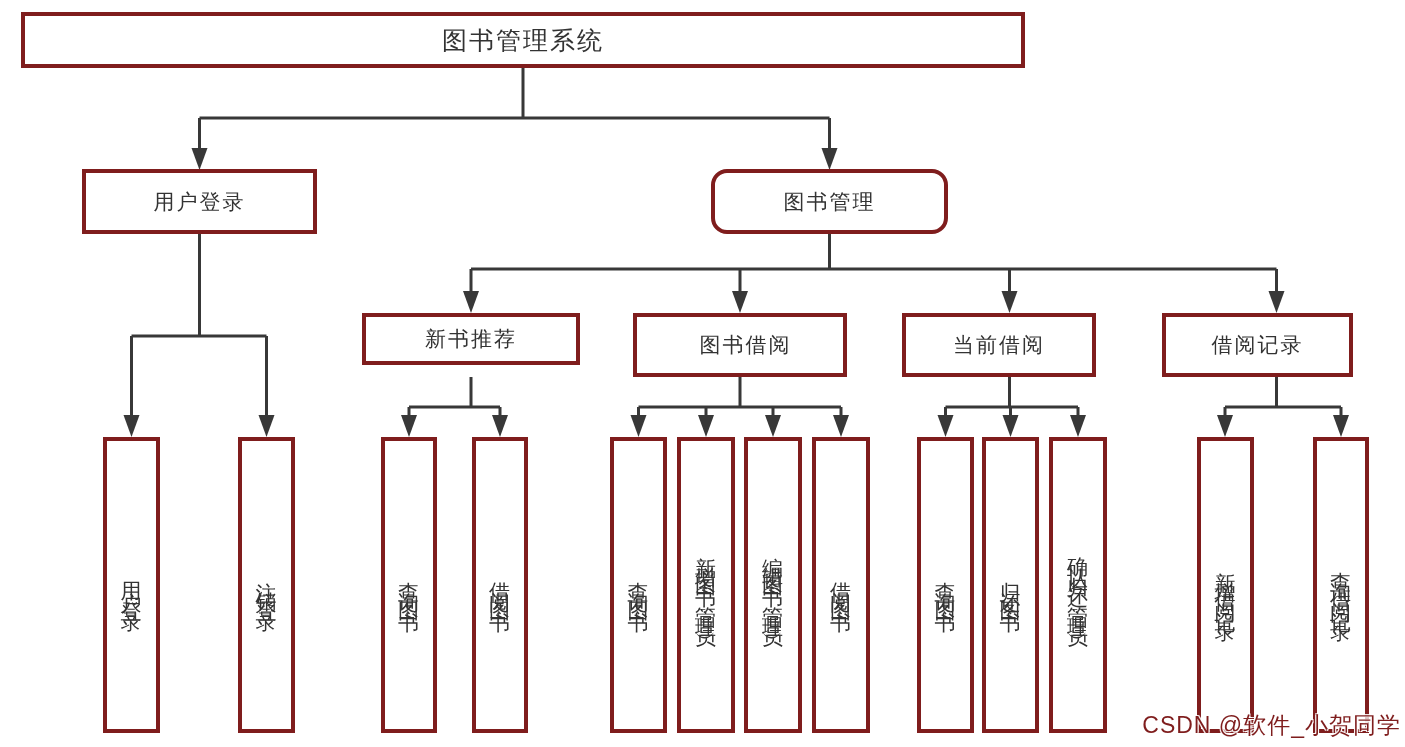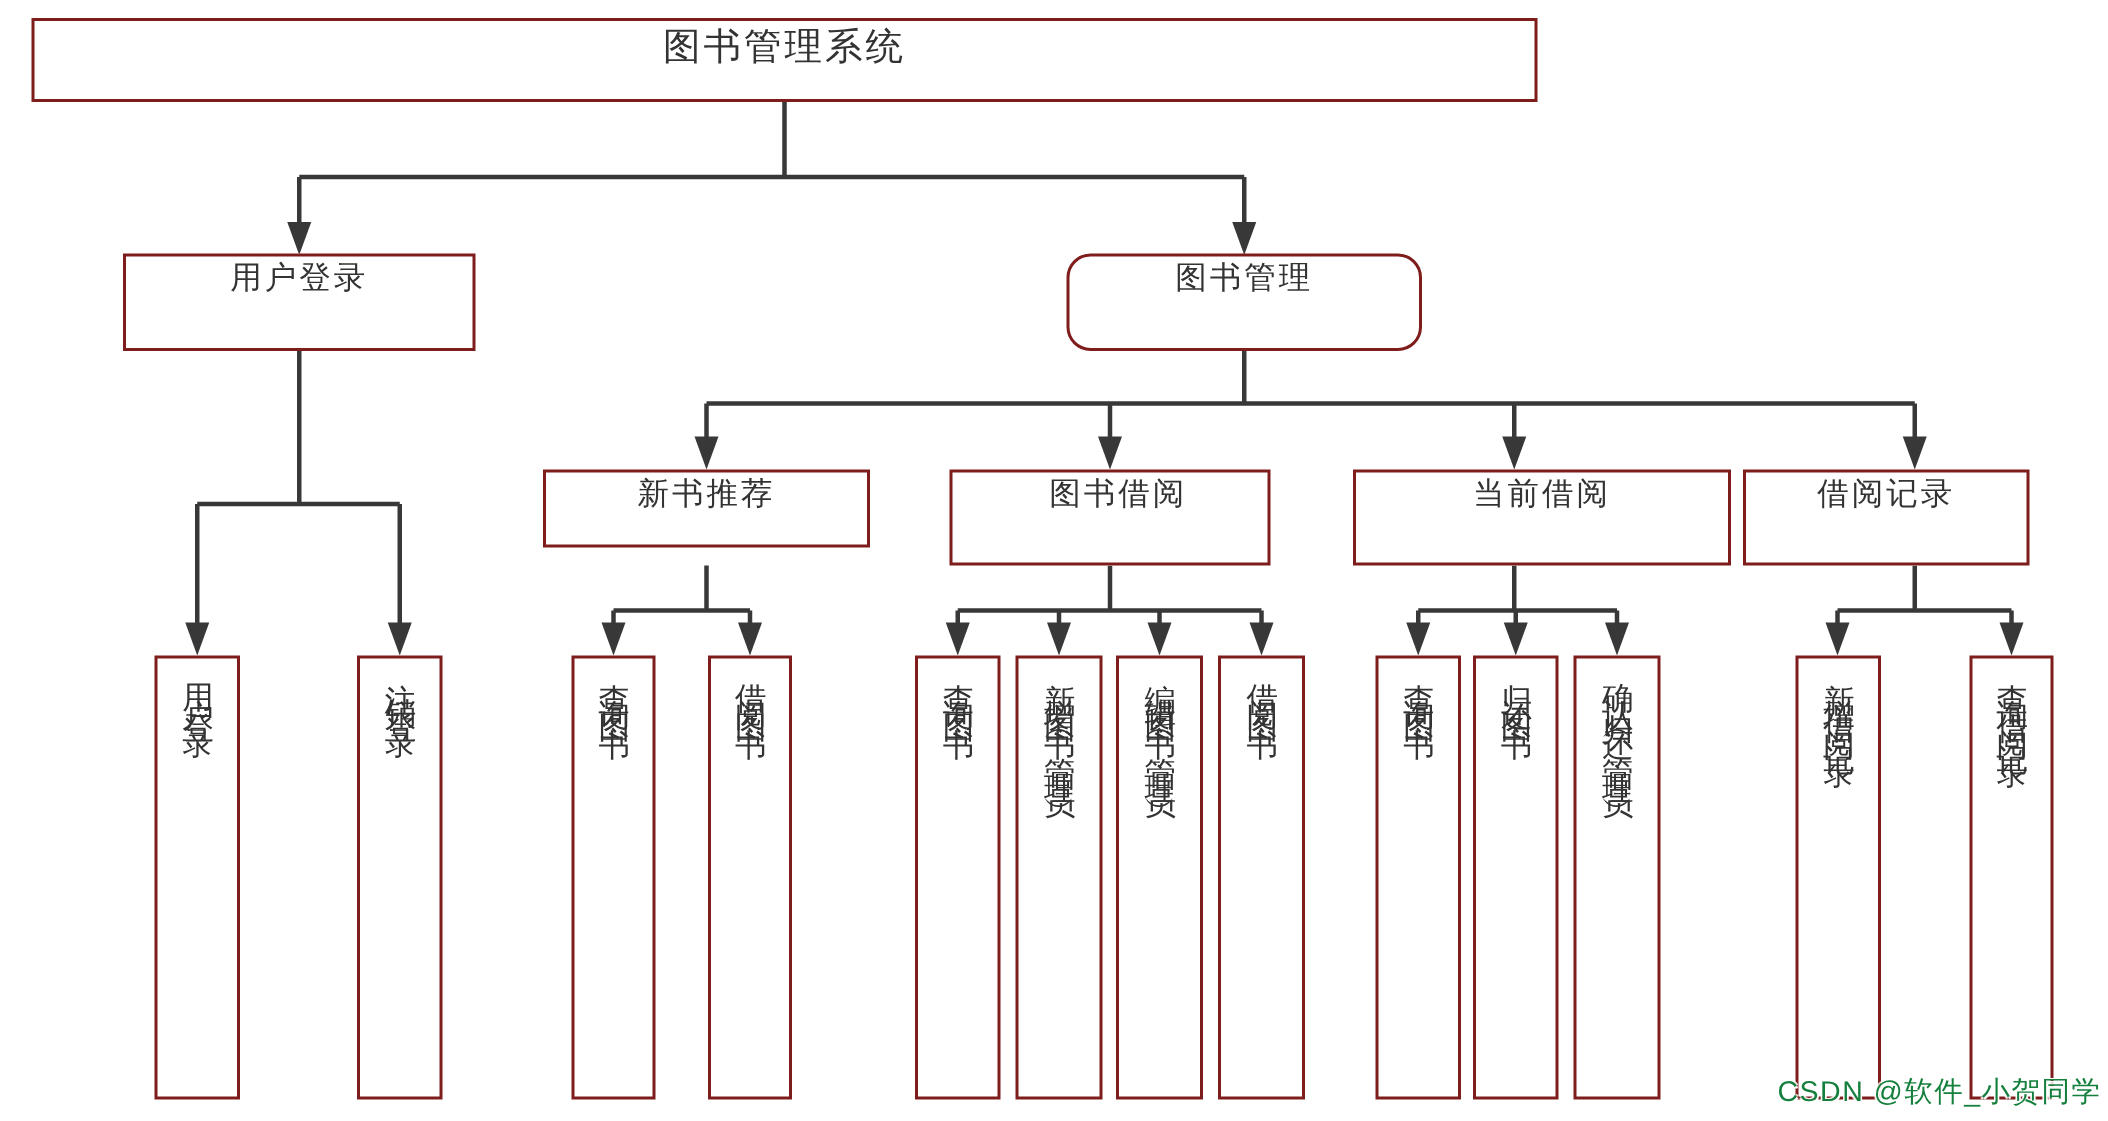--- a/index.html
+++ b/index.html
@@ -2,54 +2,54 @@
 <html><head>
 <meta charset="utf-8">
 <style>
   html,body{margin:0;padding:0;background:#ffffff;}
   .stage{
     position:relative;width:1405px;height:747px;background:#ffffff;overflow:hidden;
     font-family:"Liberation Sans","DejaVu Sans",sans-serif;color:#333333;
   }
   .connectors{position:absolute;left:0;top:0;width:1405px;height:747px;}
   .node{
-    position:absolute;box-sizing:border-box;border:2px solid #7f1d1d;background:#ffffff;
-    display:flex;align-items:flex-start;justify-content:center;text-align:center;
+    position:absolute;box-sizing:border-box;border:4px solid #7f1d1d;background:#ffffff;
+    display:flex;align-items:center;justify-content:center;text-align:center;
   }
   .node span{display:block;white-space:nowrap;}
   .h span{font-size:21px;letter-spacing:2px;}
   .n-root span{font-size:25px;letter-spacing:2px;}
   .v span{
     writing-mode:vertical-rl;text-orientation:mixed;
     font-size:21px;letter-spacing:10px;line-height:1;
   }
   
   .n-root{left:21px;top:12px;width:1004px;height:56px;}
   .n-user-login{left:82px;top:169px;width:235px;height:65px;}
   .n-book-mgmt{left:711px;top:169px;width:237px;height:65px;border-radius:16px;}
   .n-new-book-rec{left:362px;top:313px;width:218px;height:52px;}
   .n-book-borrow{left:633px;top:313px;width:214px;height:64px;padding-left:11px;}
-  .n-current-borrow{left:902px;top:313px;width:252px;height:64px;}
+  .n-current-borrow{left:902px;top:313px;width:194px;height:64px;}
   .n-borrow-records{left:1162px;top:313px;width:191px;height:64px;}
   .leaf{top:437px;height:296px;}
   .n-l-user-login{left:103px;width:57px;}
   .n-l-logout{left:238px;width:57px;}
   .n-l-rec-query{left:381px;width:56px;}
   .n-l-rec-borrow{left:472px;width:56px;}
   .n-l-bb-query{left:610px;width:57px;}
   .n-l-bb-add{left:677px;width:58px;}
   .n-l-bb-edit{left:744px;width:58px;}
   .n-l-bb-borrow{left:812px;width:58px;}
   .n-l-cb-query{left:917px;width:57px;}
   .n-l-cb-return{left:982px;width:57px;}
   .n-l-cb-confirm{left:1049px;width:58px;}
   .n-l-br-add{left:1197px;width:57px;}
   .n-l-br-query{left:1313px;width:56px;}
   .watermark{
-    position:absolute;right:4px;bottom:6px;font-size:19px;color:#15803d;
+    position:absolute;right:4px;bottom:6px;font-size:23px;color:#7f1d1d;
     letter-spacing:1px;
     text-shadow:1px 1px 0 #ffffff,-1px -1px 0 rgba(255,255,255,.85),1px -1px 0 rgba(255,255,255,.85),-1px 1px 0 rgba(255,255,255,.85);
   }
 </style>
 </head>
 <body>
 
 <div class="stage">
 
   <svg class="connectors" viewBox="0 0 1405 747" xmlns="http://www.w3.org/2000/svg">

